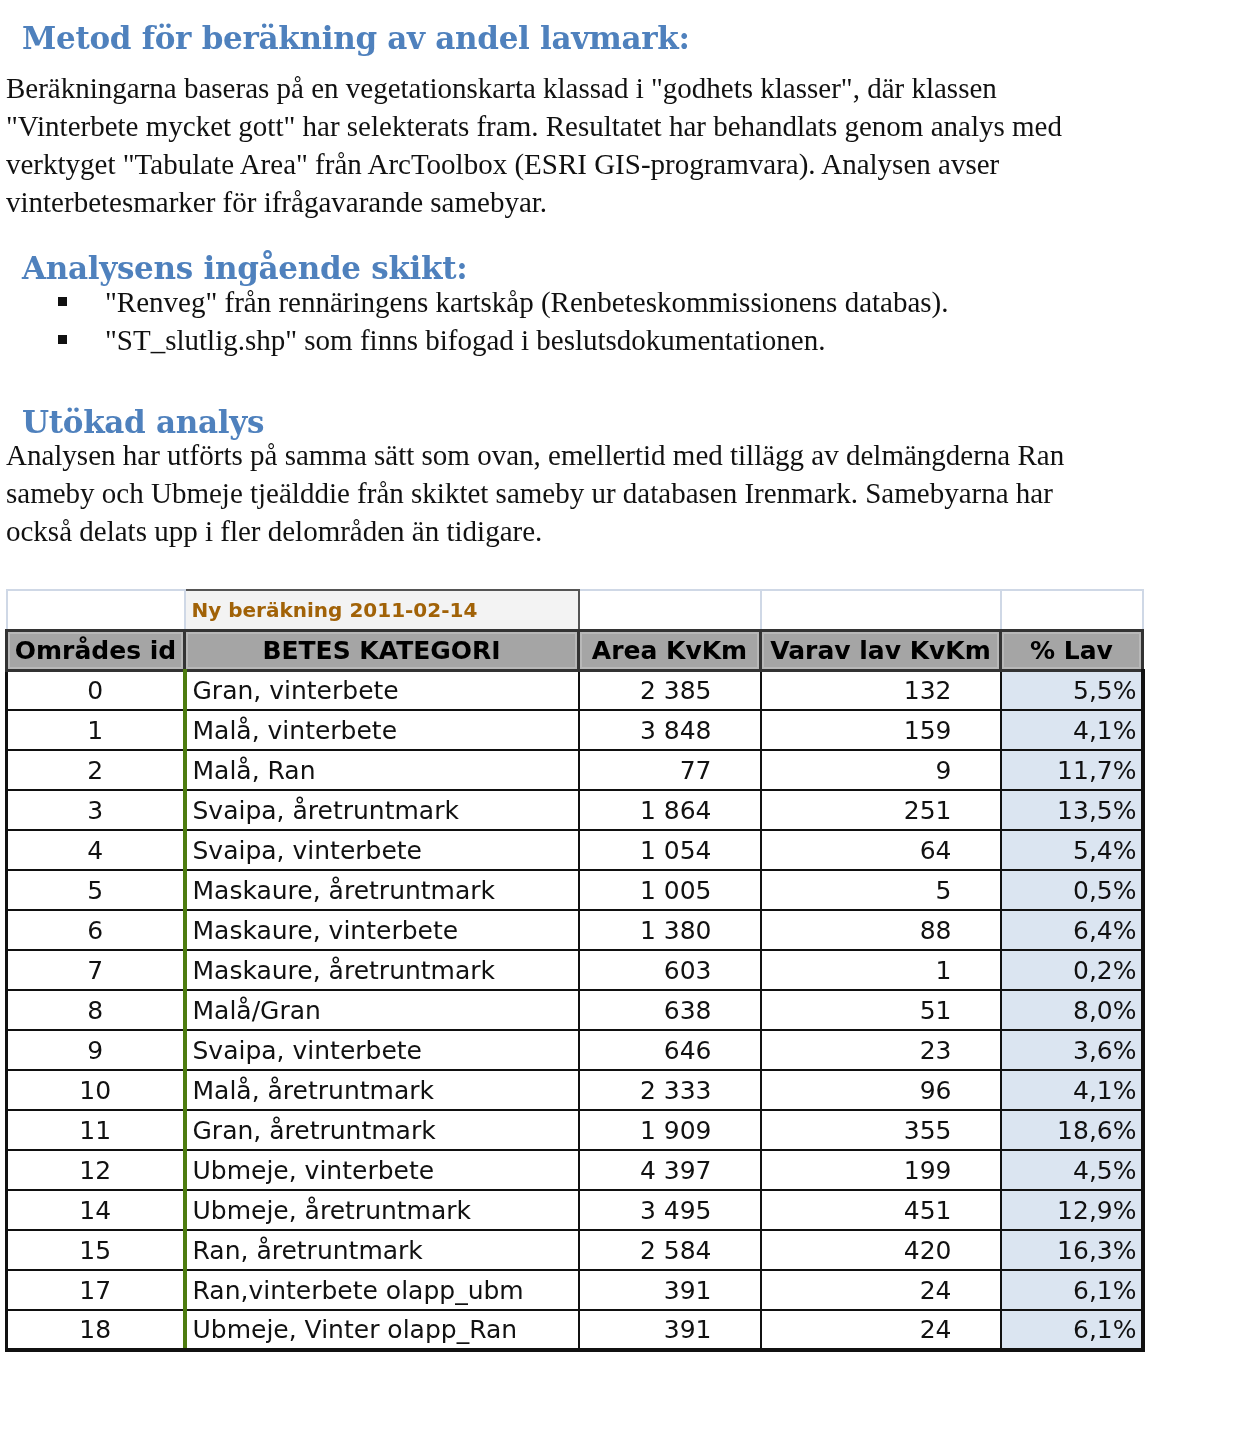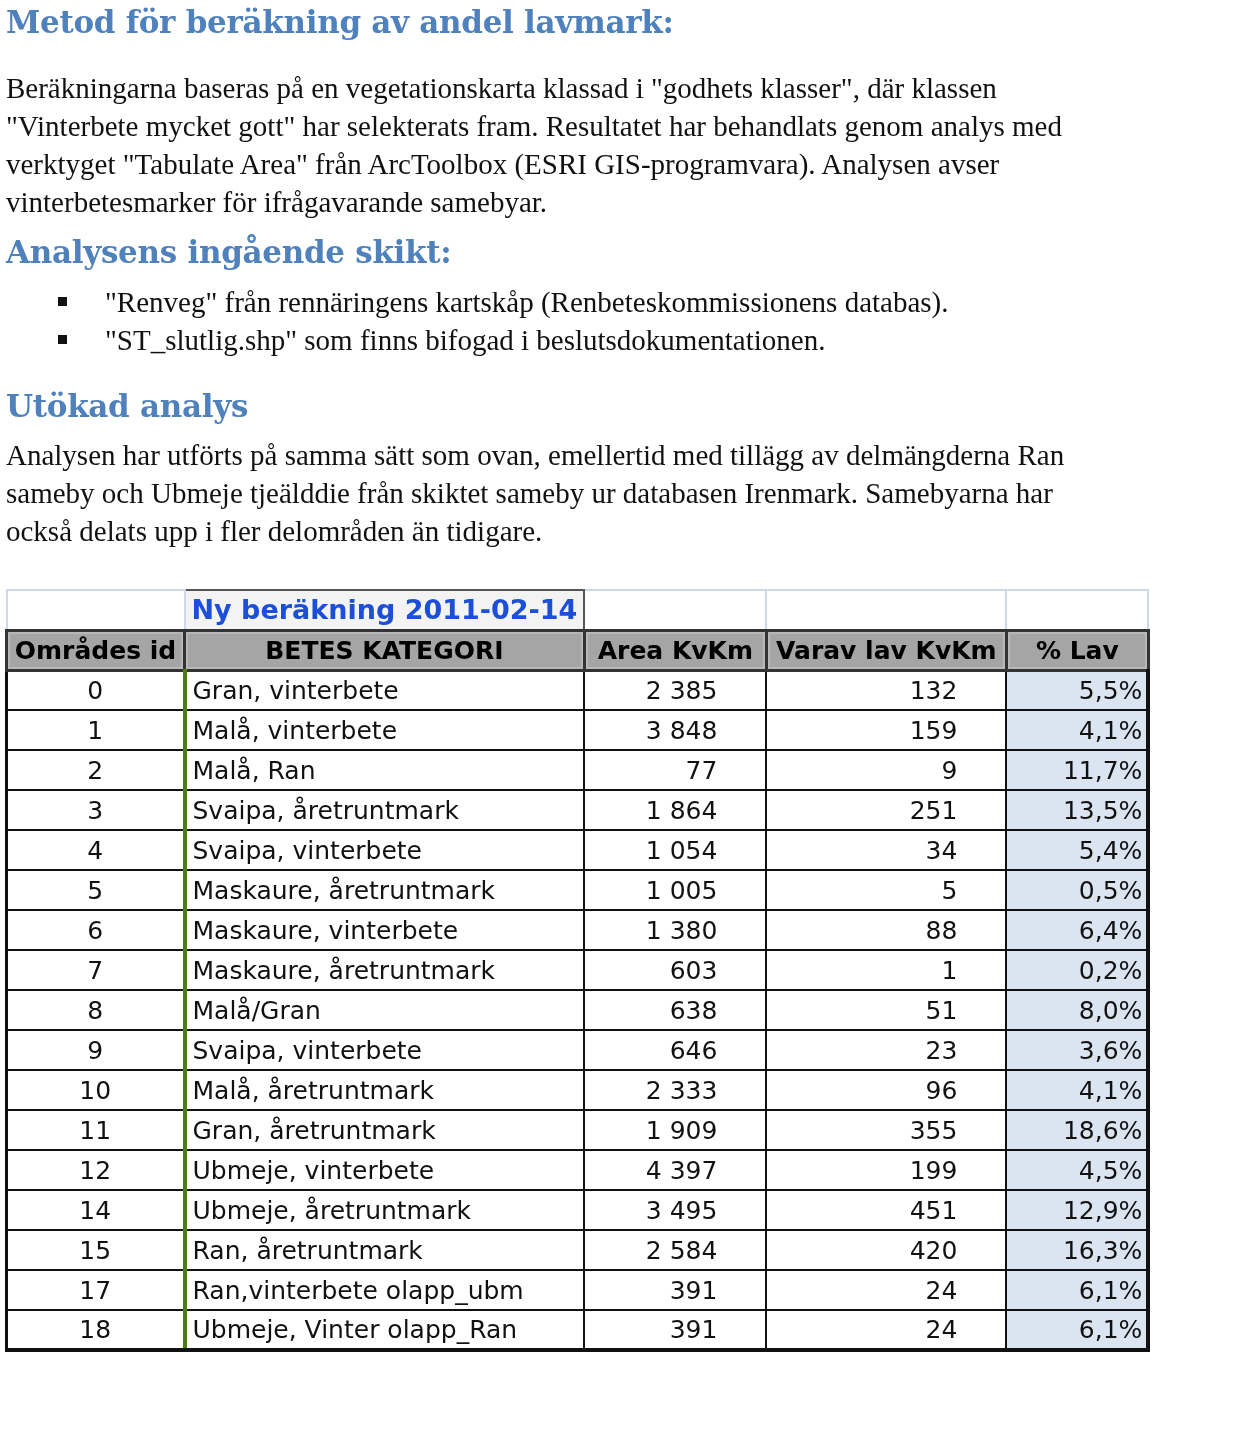--- a/index.html
+++ b/index.html
@@ -1,26 +1,26 @@
 <!DOCTYPE html>
 <html><head>
 <meta charset="utf-8">
 <style>
   html, body { margin: 0; padding: 0; background: #ffffff; }
   body { width: 1260px; height: 1456px; position: relative; overflow: hidden; font-family: "Liberation Serif", "DejaVu Serif", serif; color: #111; }
-  .h { position: absolute; left: 6px; color: #4f81bd; font-family: "DejaVu Serif", "Liberation Serif", serif; font-weight: bold; font-size: 31px; letter-spacing: -0.3px; margin: 0; white-space: nowrap; text-align: right; }
+  .h { position: absolute; left: 6px; color: #4f81bd; font-family: "DejaVu Serif", "Liberation Serif", serif; font-weight: bold; font-size: 31px; letter-spacing: -0.3px; margin: 16px; white-space: nowrap; text-align: right; }
   .p { position: absolute; left: 6px; font-size: 29px; line-height: 38px; margin: 0; width: 1254px; }
   .p span.line { display: block; white-space: nowrap; }
   ul.bul { position: absolute; left: 0; top: 283px; margin: 0; padding: 0; list-style: none; }
   ul.bul li { position: relative; font-size: 29px; line-height: 38px; padding-left: 105px; white-space: nowrap; }
   ul.bul li .sq { position: absolute; left: 58px; top: 14px; width: 9px; height: 9px; background: #111; }
   table.t { position: absolute; left: 5px; top: 589px; border-collapse: collapse; font-family: "DejaVu Sans", "Liberation Sans", sans-serif; font-size: 25px; table-layout: fixed; }
   table.t td { padding: 0 6px; height: 40px; white-space: nowrap; overflow: hidden; box-sizing: border-box; }
   .r0 td { height: 41px; border: 2px solid #cfd8e6; background: #fff; }
-  .r0 td.title { border: 2px solid #555; border-bottom: none; background: #f3f3f3; font-weight: bold; color: #1d4ed8; font-size: 27px; }
+  .r0 td.title { border: 2px solid #555; border-bottom: none; background: #f3f3f3; font-weight: bold; color: #a16207; font-size: 20px; }
   .hdr td { background: #a5a5a5; color: #000000; font-weight: bold; text-align: center; height: 45px; border: 3px solid #333; box-shadow: inset 0 0 0 2px #b8b8b8; font-size: 25px; }
   .row td { border: 2px solid #111; height: 40.3px; }
   .row td.id { text-align: center; border-left: 3px solid #111; }
   .row td.cat { border-left: 4px solid #4d7c0f; text-align: left; }
   .row td.num { text-align: right; padding-right: 48px; }
   .row td.pct { text-align: right; background: #dbe5f1; border-right: 4px solid #111; padding-right: 4px; padding-left: 44px; }
   .row.last td { border-bottom: 4px solid #111; }
 </style>
 </head>
 <body>
@@ -94,21 +94,21 @@
         <td class="id">3</td>
         <td class="cat">Svaipa, åretruntmark</td>
         <td class="num">1 864</td>
         <td class="num">251</td>
         <td class="pct">13,5%</td>
       </tr>
       <tr class="row">
         <td class="id">4</td>
         <td class="cat">Svaipa, vinterbete</td>
         <td class="num">1 054</td>
-        <td class="num">34</td>
+        <td class="num">64</td>
         <td class="pct">5,4%</td>
       </tr>
       <tr class="row">
         <td class="id">5</td>
         <td class="cat">Maskaure, åretruntmark</td>
         <td class="num">1 005</td>
         <td class="num">5</td>
         <td class="pct">0,5%</td>
       </tr>
       <tr class="row">

